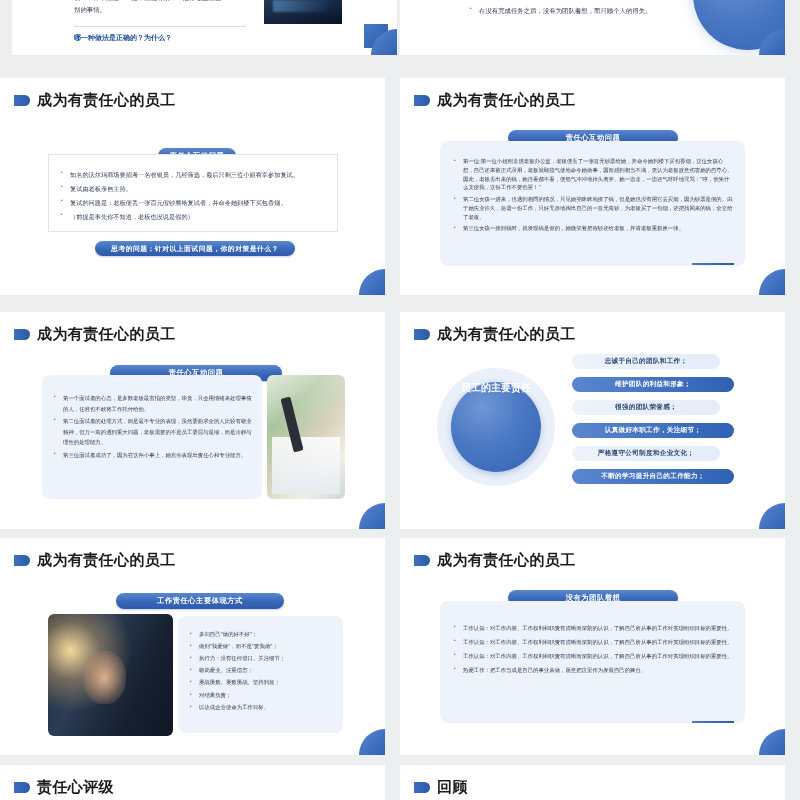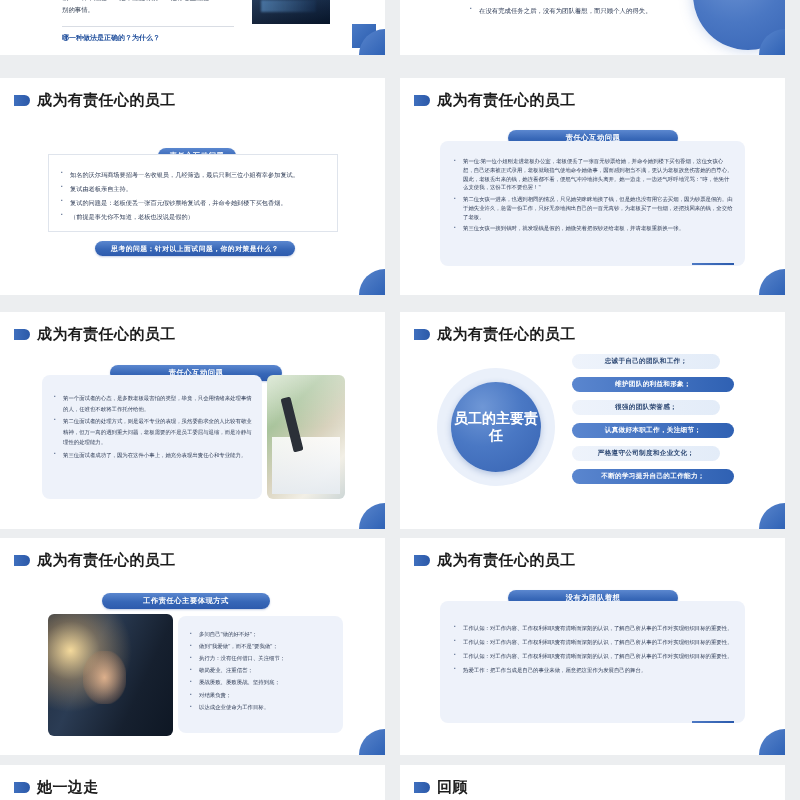--- a/index.html
+++ b/index.html
@@ -133,22 +133,22 @@
   }
 
   
   .ring {
     position: absolute; border-radius: 50%;
     background: #eaf0fa;
   }
   .core {
     position: absolute; border-radius: 50%;
     background: radial-gradient(circle at 35% 28%, #6f97d6 0%, #4a78c4 45%, #3763b2 100%);
-    color: #fff; font-weight: bold; font-size: 14px;
-    display: flex; align-items: center; justify-content: center;
+    color: #fff; font-weight: bold; font-size: 10px;
+    display: flex; justify-content: center;
     text-align: center; line-height: 1.25;
     box-shadow: 0 2px 6px rgba(45,85,160,.3);
   }
   .rp {
     position: absolute; height: 15px; border-radius: 8px;
     display: flex; align-items: center; justify-content: center;
     font-size: 6.6px; font-weight: bold; letter-spacing: .3px;
   }
   .rp.light { background: linear-gradient(90deg,#eef3fb,#e3ecf8); color: #2f4a75; }
   .rp.dark  { background: linear-gradient(90deg,#5a86cf,#2f61b3); color: #ffffff; }
@@ -164,21 +164,21 @@
   .qtext { color:#1f4e9c; font-weight:bold; }
   .body-sm { font-size: 6.2px; line-height: 1.55; color:#33415c; }
   .body-xs { font-size: 5.4px; line-height: 1.62; color:#33415c; }
   .body-md { font-size: 6.6px; line-height: 1.6; color:#33415c; }
 </style>
 </head>
 <body>
 
 <div id="deck">
 
-  <section class="slide partial" style="left:0; top:0;">
+  <section class="slide partial" style="left:12px; top:0;">
     <div style="position:absolute; left:62px; top:-8px; width:200px;">
       <div class="body-md" style="font-size:6.4px; line-height:1.9; color:#3a4659;">候：一种不注意！一定不注意有别！二是你心里注意</div>
       <div class="body-md" style="font-size:6.4px; line-height:1.9; color:#3a4659;">别的事情。</div>
     </div>
     <div class="thinline" style="left:62px; top:26px; width:172px;"></div>
     <div class="qtext" style="position:absolute; left:62px; top:33px; font-size:7px;">哪一种做法是正确的？为什么？</div>
     <div class="photo sq ph-laptop" style="left:252px; top:-22px; width:78px; height:46px;"></div>
     <div class="sq-accent" style="left:352px; top:24px; width:24px; height:24px;"></div>
     <div class="corner-wedge"></div>
   </section>
@@ -273,21 +273,21 @@
     <div class="corner-wedge"></div>
   </section>
 
   <section class="slide" style="left:0; top:538px;">
     <div class="s-head">
       <span class="head-pill"></span>
       <span class="head-txt">成为有责任心的员工</span>
     </div>
     <div class="dots"></div>
 
-    <div class="banner" style="left:102px; top:55px; width:168px; height:16px;">工作责任心主要体现方式</div>
+    <div class="banner" style="left:116px; top:55px; width:168px; height:16px;">工作责任心主要体现方式</div>
     <div class="photo ph-clap" style="left:48px; top:76px; width:125px; height:122px;"></div>
     <div class="panel" style="left:178px; top:78px; width:165px; height:117px;">
       <ul class="bul body-xs" style="margin:14px 8px 0 12px; line-height:1.5;">
         <li style="margin-bottom:4px;">多问自己"做的好不好"；</li>
         <li style="margin-bottom:4px;">做到"我爱做"，而不是"要我做"；</li>
         <li style="margin-bottom:4px;">执行力：没有任何借口、关注细节；</li>
         <li style="margin-bottom:4px;">敬岗爱业、注重信誉；</li>
         <li style="margin-bottom:4px;">屡战屡败、屡败屡战、坚持到底；</li>
         <li style="margin-bottom:4px;">对结果负责；</li>
         <li>以达成企业使命为工作目标。</li>
@@ -312,21 +312,21 @@
         <li>热爱工作：把工作当成是自己的事业来做，愿意把这里作为发展自己的舞台。</li>
       </ul>
     </div>
     <div class="soft-underline" style="left:292px; top:183px;"></div>
     <div class="corner-wedge"></div>
   </section>
 
   <section class="slide" style="left:0; top:765px; height:35px;">
     <div class="s-head">
       <span class="head-pill"></span>
-      <span class="head-txt">她一边走</span>
+      <span class="head-txt">责任心评级</span>
     </div>
     <div class="dots"></div>
   </section>
 
   <section class="slide" style="left:400px; top:765px; height:35px;">
     <div class="s-head">
       <span class="head-pill"></span>
       <span class="head-txt">回顾</span>
     </div>
     <div class="dots"></div>

